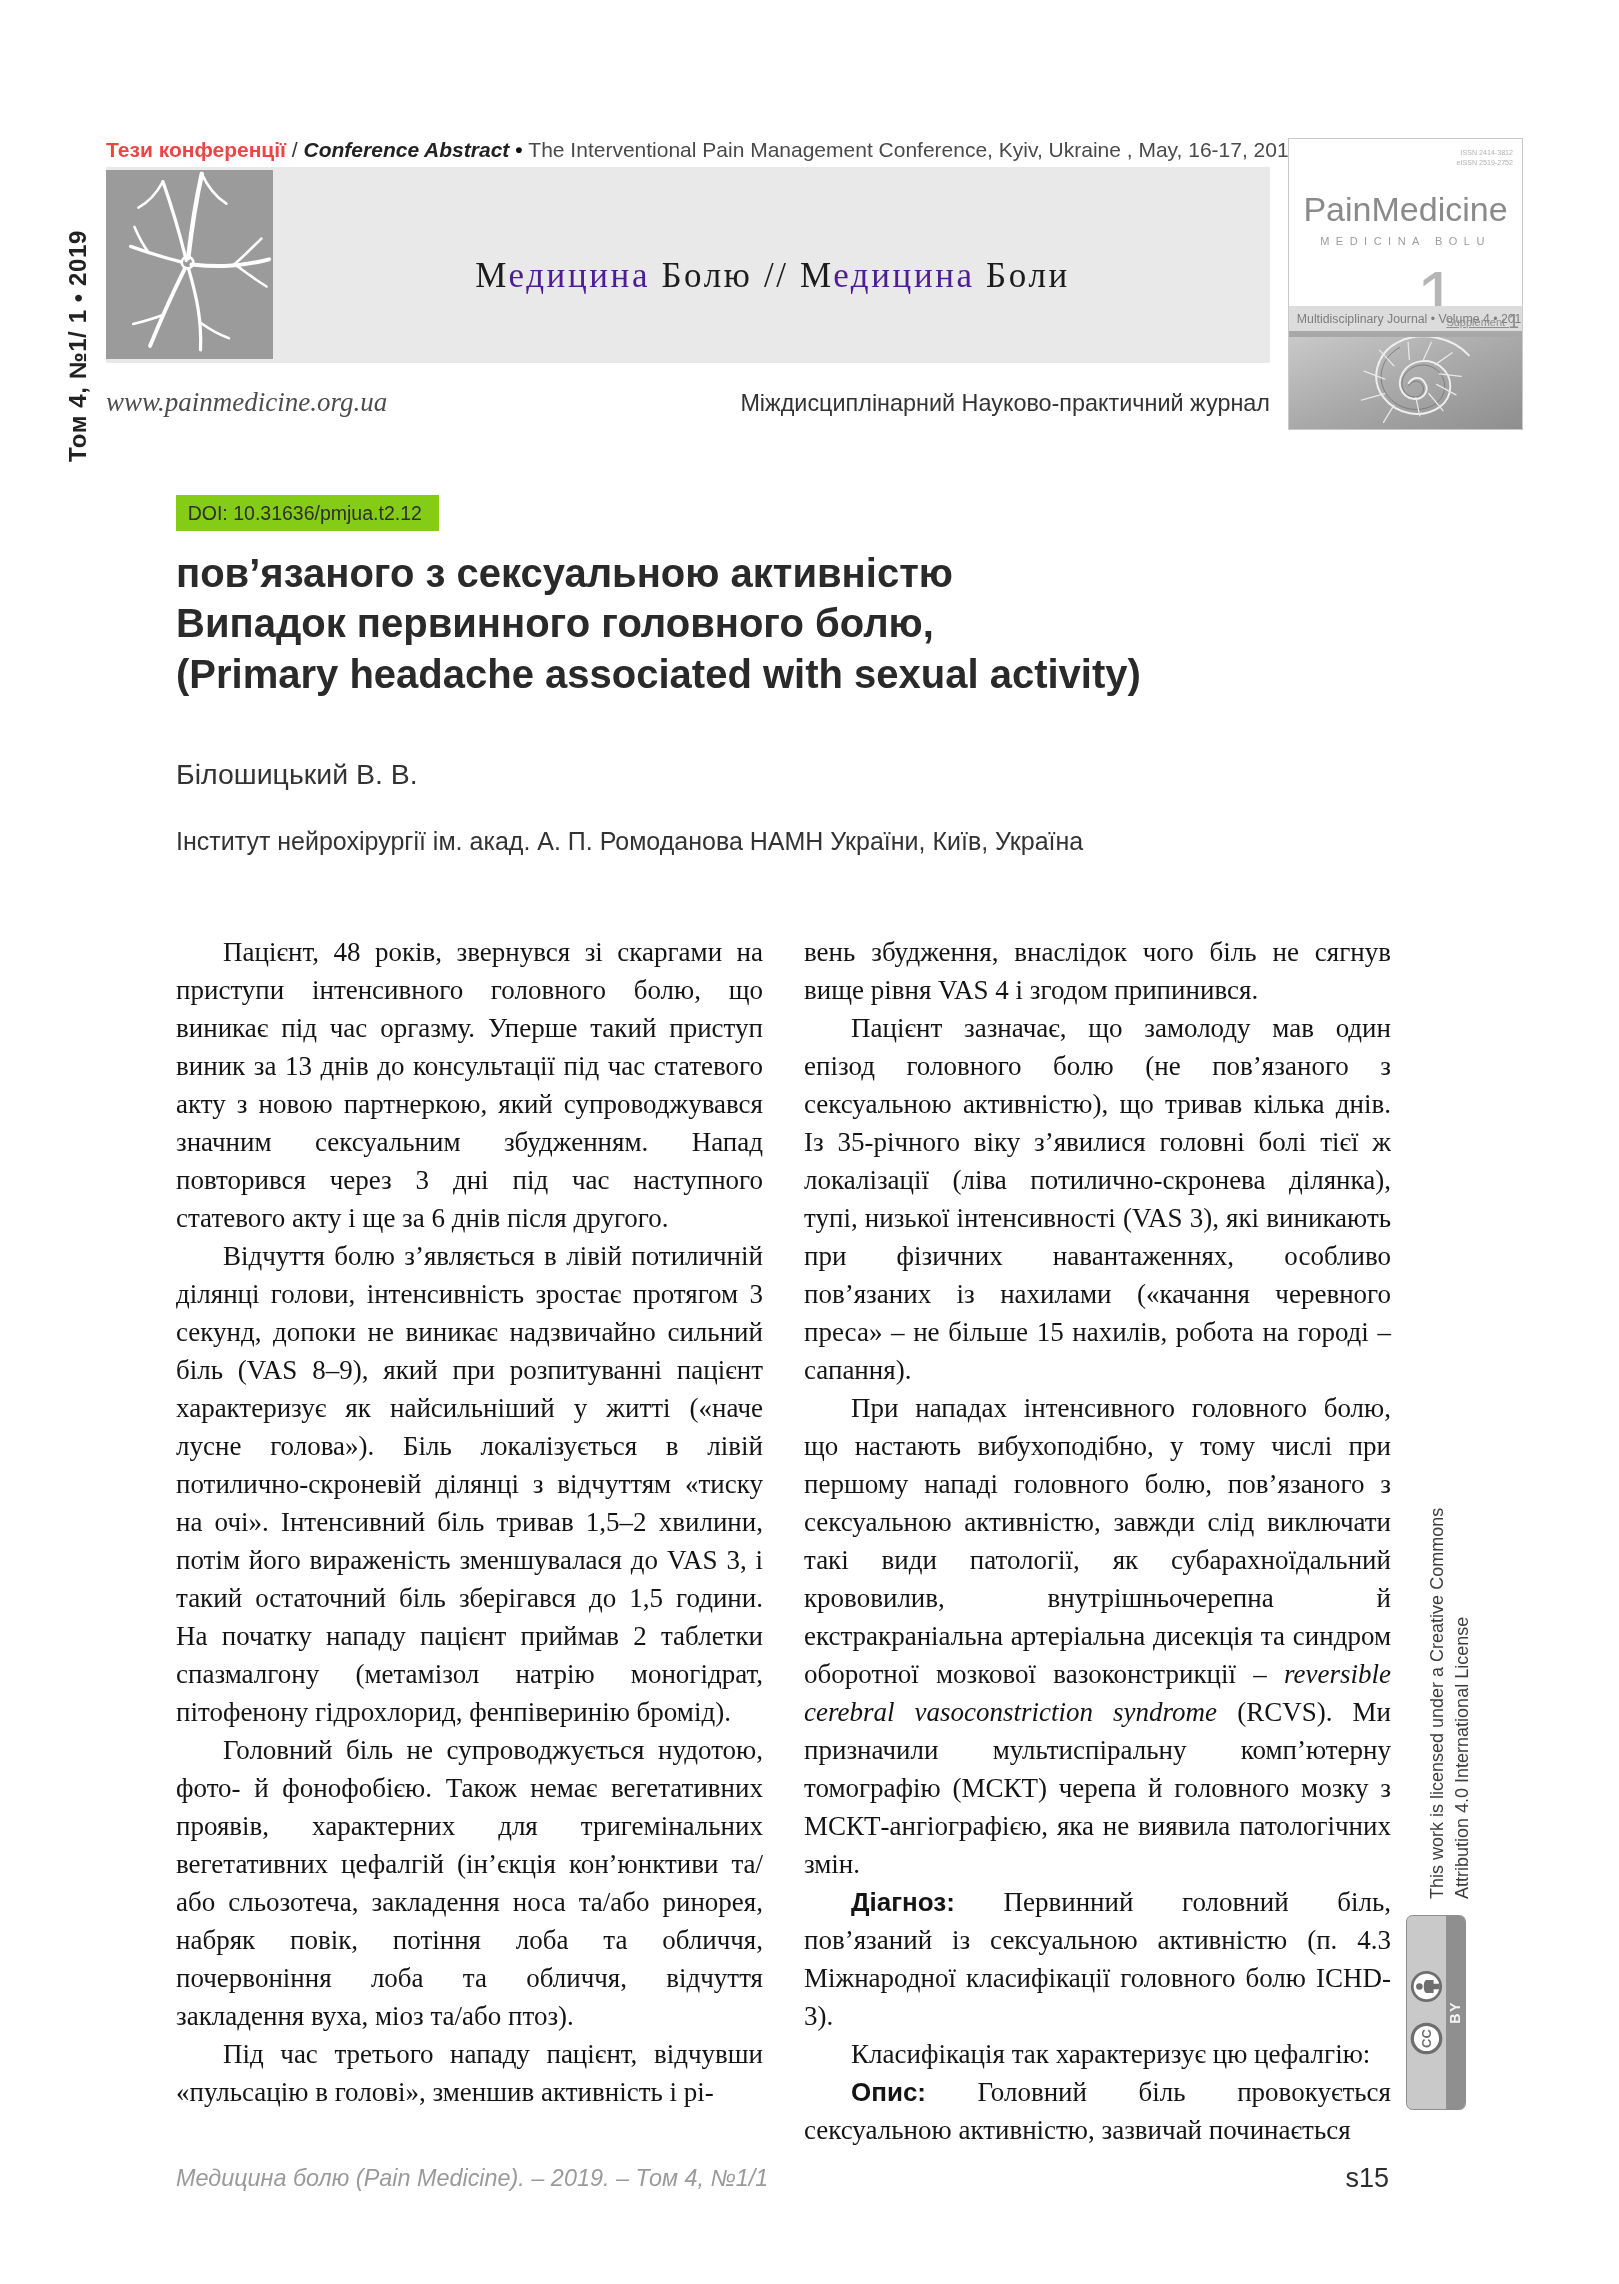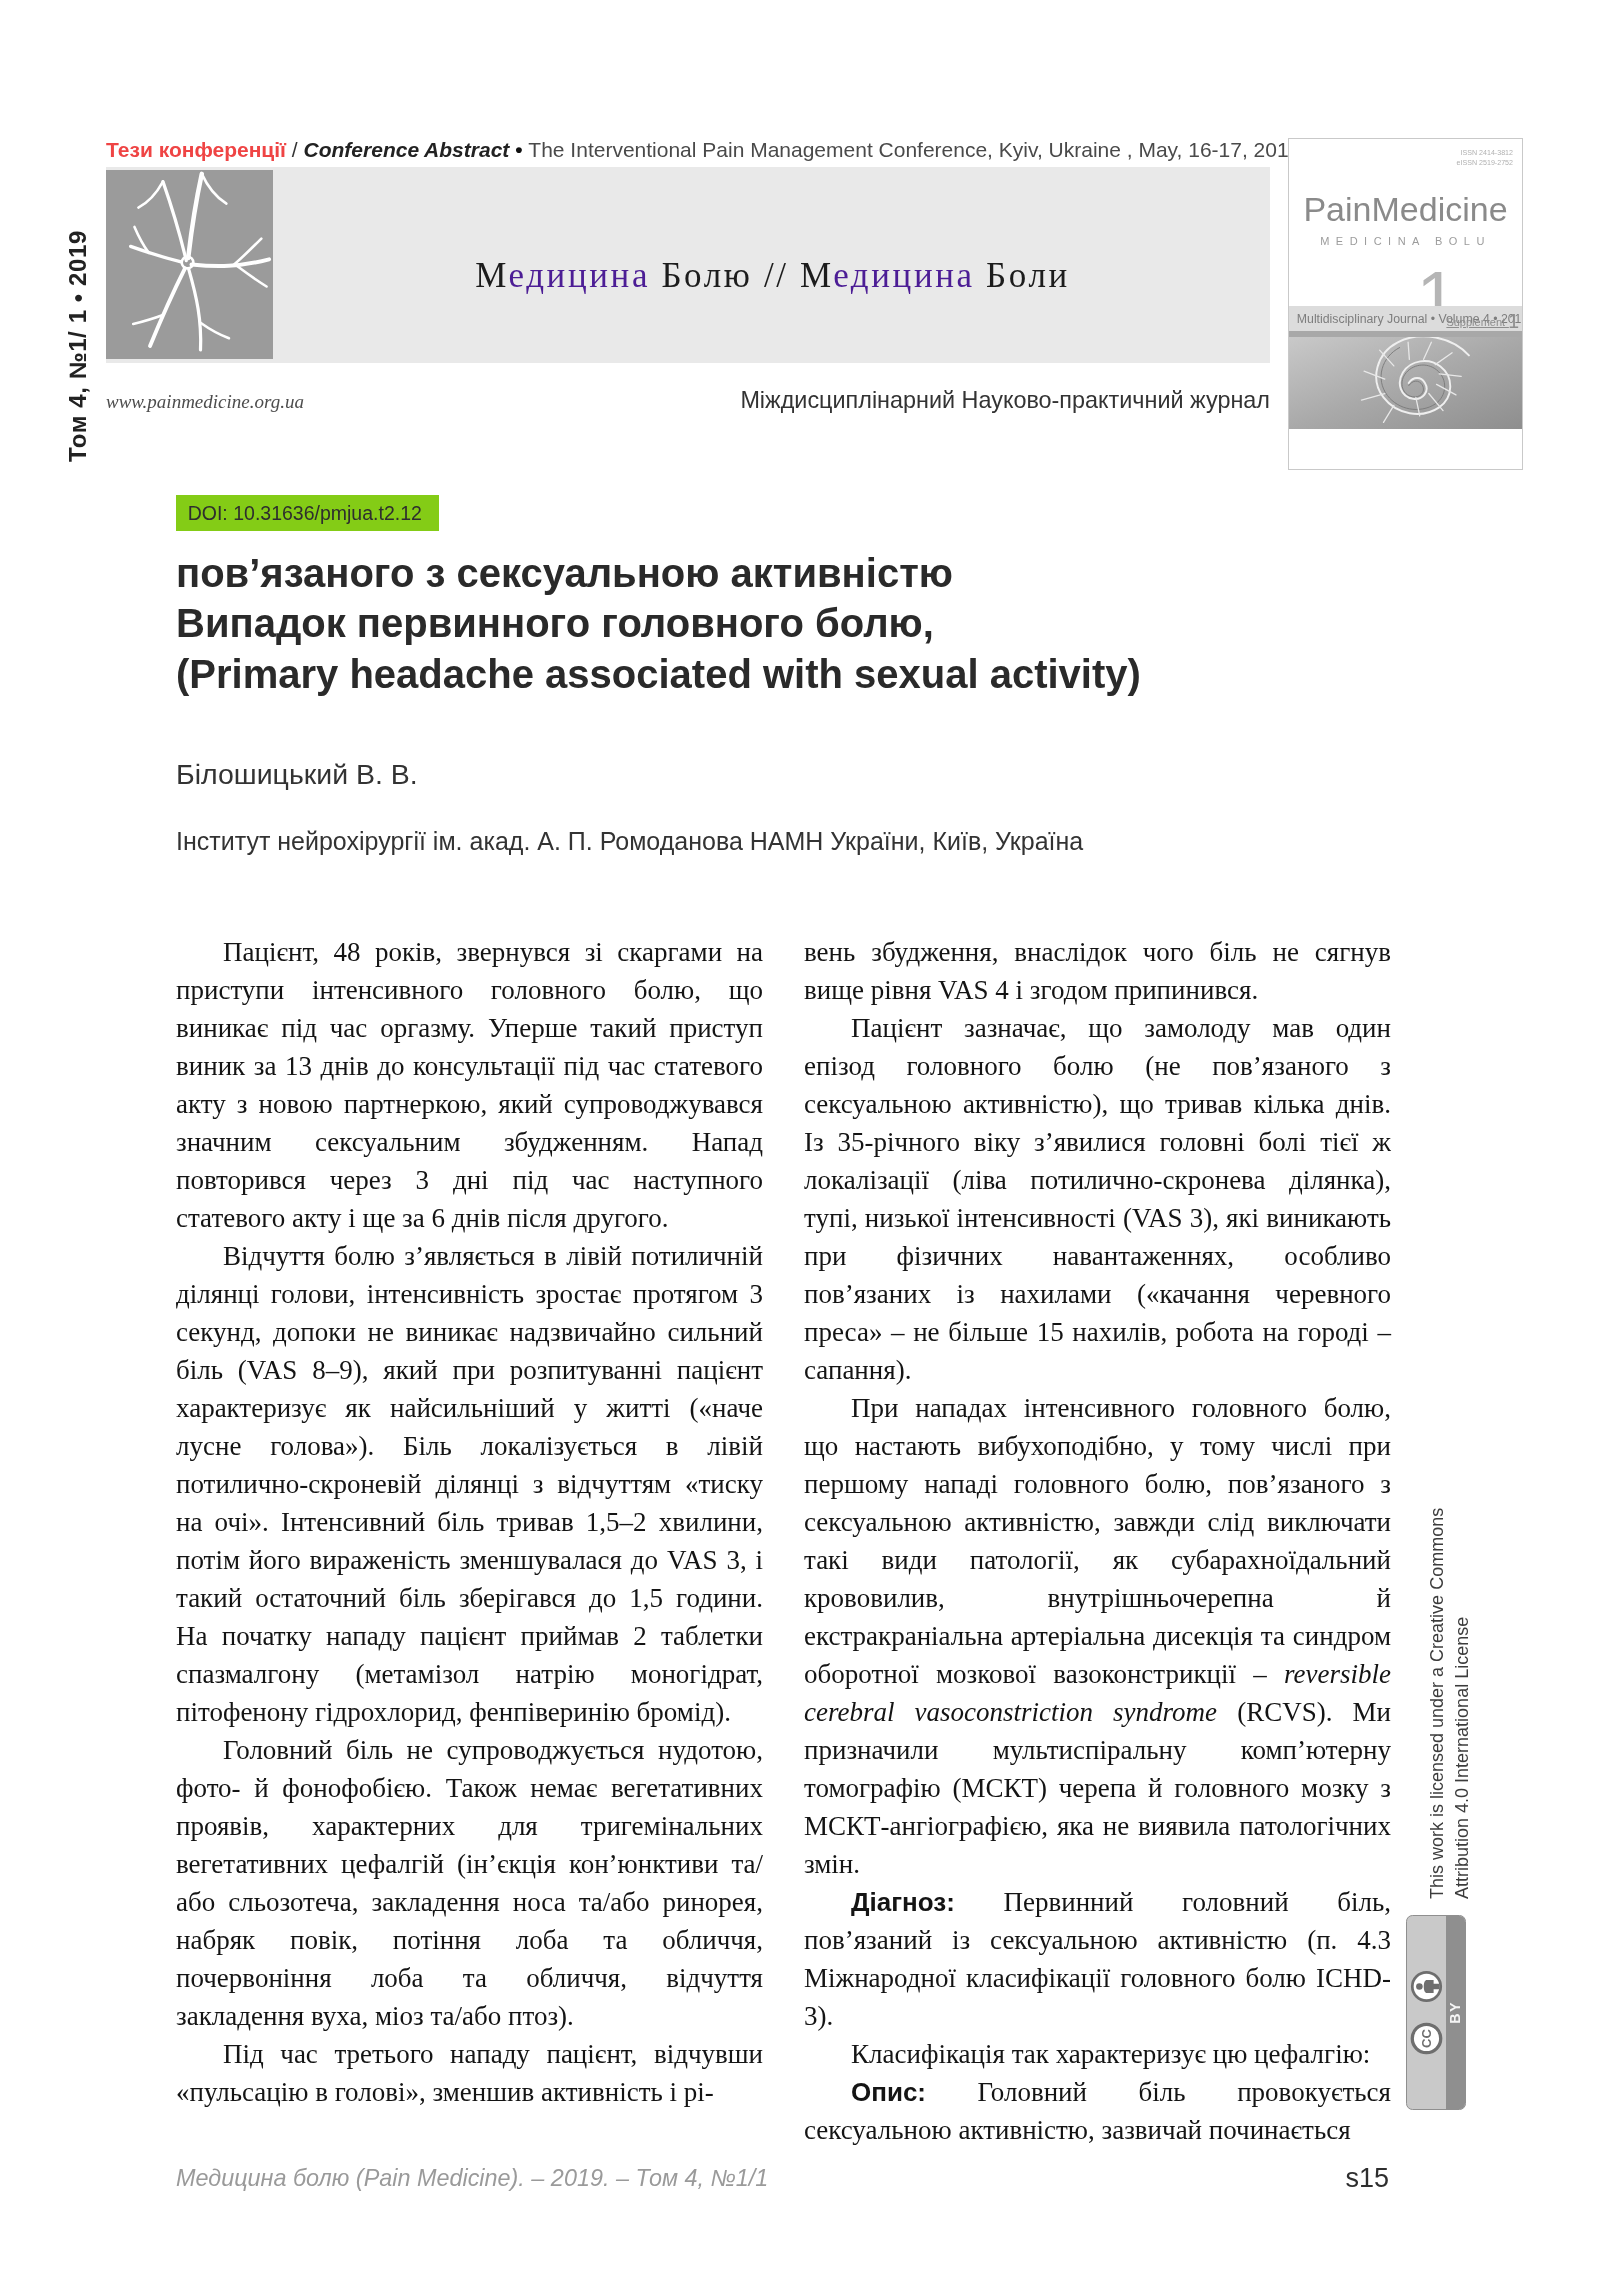--- a/index.html
+++ b/index.html
@@ -29,25 +29,25 @@
                  display:flex; flex-direction:column; align-items:center; justify-content:center; }
   .brand { font-family:"Liberation Serif", serif; font-size:86px; line-height:1; letter-spacing:-1.3px; white-space:nowrap; }
   .brand .dark { color:#1c1c1c; }
   .brand .gray { color:#8c8c8c; }
   .brand-sub { margin-top:22px; font-family:"Liberation Serif", serif; font-size:35px; letter-spacing:2.6px; white-space:nowrap; }
   .brand-sub .dark { color:#1c1c1c; }
   .brand-sub .gray { color:#4c1d95; }
 
   
   .site-row { position:absolute; left:106px; top:387px; width:1164px; display:flex; justify-content:space-between; align-items:baseline; }
-  .site  { font-family:"Liberation Serif", serif; font-style:italic; font-size:19px; color:#4d4d4d; }
+  .site  { font-family:"Liberation Serif", serif; font-style:italic; font-size:27px; color:#4d4d4d; }
   .jtype { font-size:23.4px; color:#333; }
 
   
-  .cover { position:absolute; left:1288px; top:138px; width:235px; height:332px; background:#fff;
+  .cover { position:absolute; left:1288px; top:138px; width:235px; height:292px; background:#fff;
            border:0.6px solid #c9c9c9; overflow:hidden; }
   .cover-issn { position:absolute; top:10.4px; right:9px; text-align:right; font-size:7.1px; line-height:9.7px; color:#b0b0b0; }
   .cover-brand { position:absolute; top:51px; left:0; width:100%; text-align:center;
                  font-size:34px; color:#8a8a8a; letter-spacing:0; }
   .cover-sub { position:absolute; top:96px; left:0; width:100%; text-align:center;
                font-size:11px; letter-spacing:6.5px; color:#9c9c9c; }
   .cover-band { position:absolute; top:167px; left:0; width:100%; height:25px; background:#dcdcdc;
                 display:flex; align-items:center; }
   .cover-band-text { margin-left:7.8px; font-size:12.3px; color:#7d7d7d; white-space:nowrap; }
   .cover-bignum { position:absolute; top:121px; right:65px; font-size:73px; line-height:1; color:#b5b5b5; }

